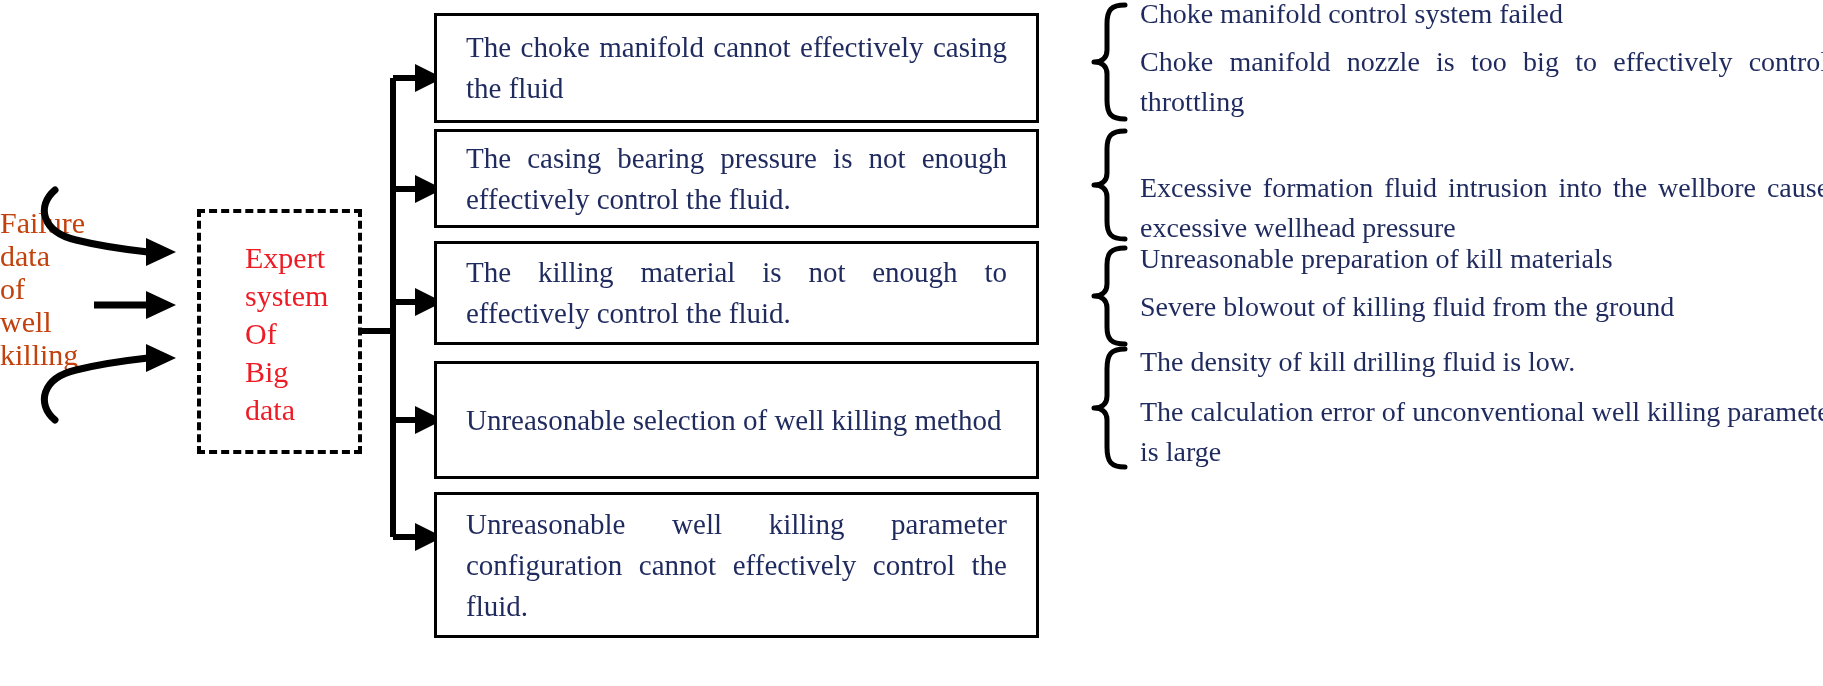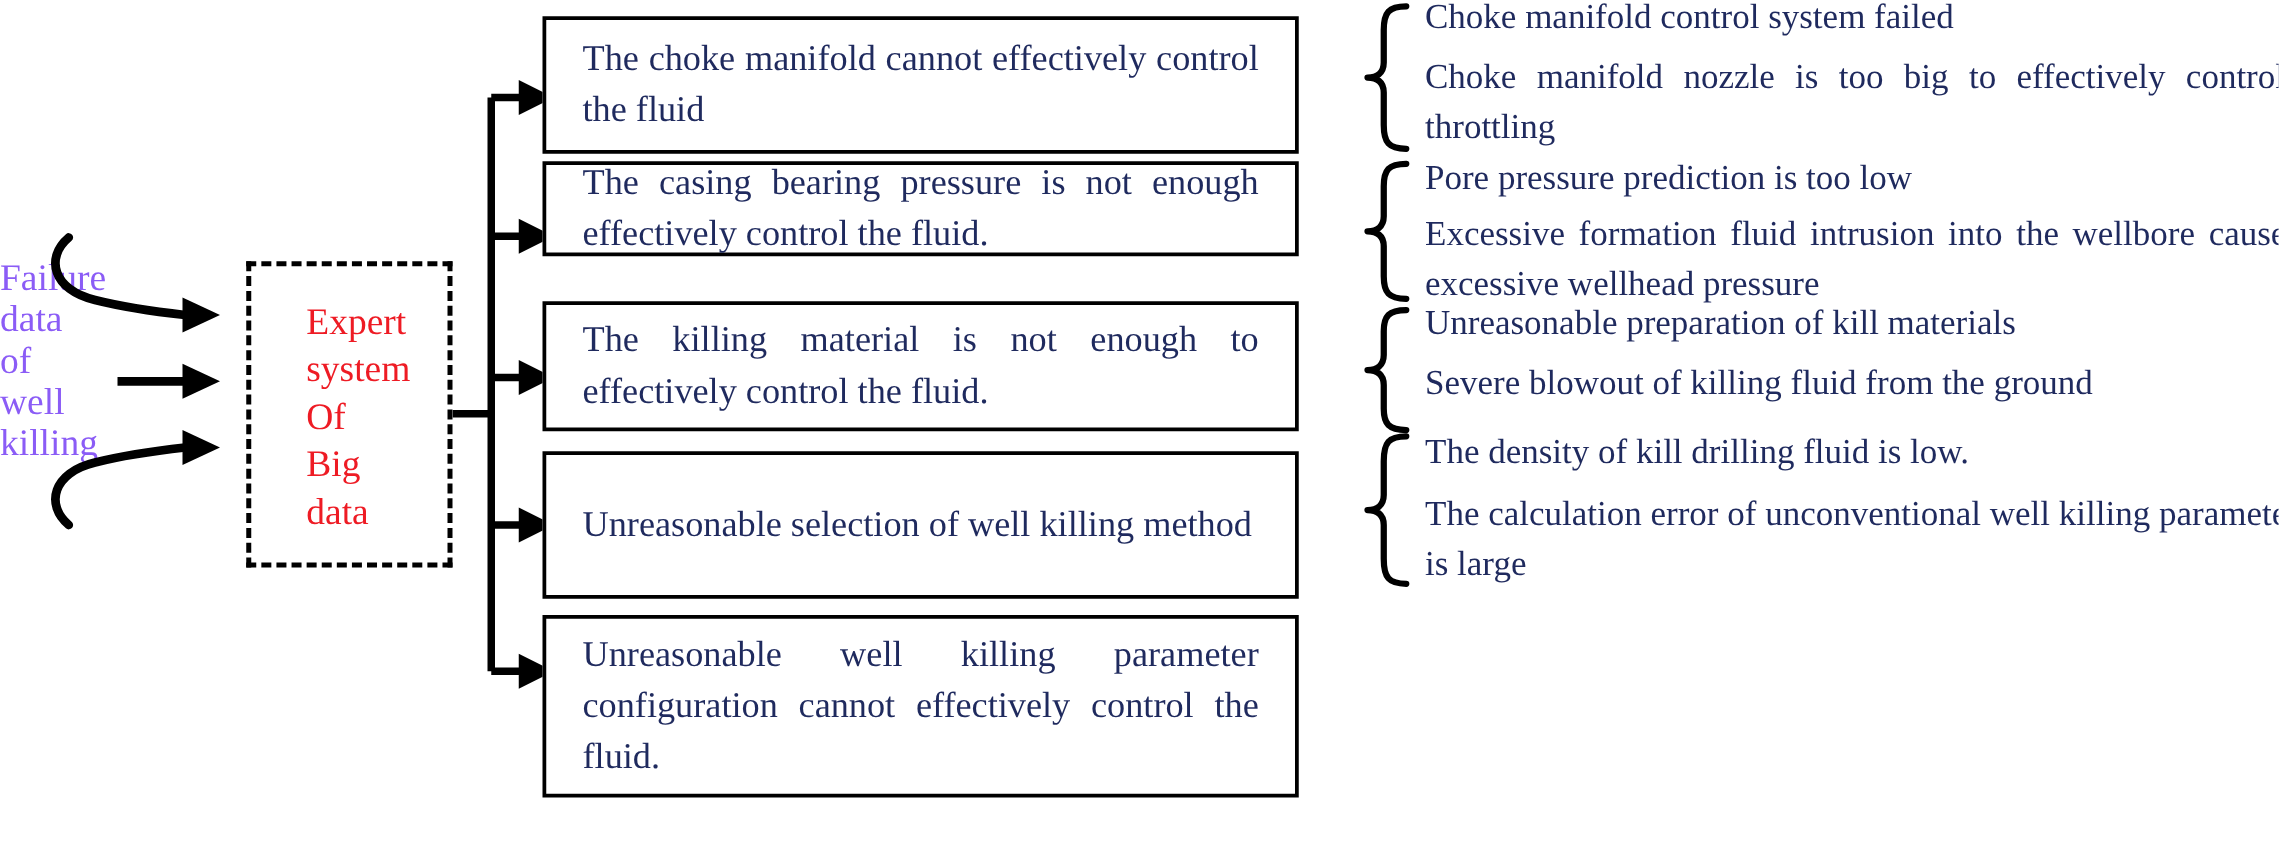--- a/index.html
+++ b/index.html
@@ -19,21 +19,21 @@
   }
   .abs { position: absolute; }
 
   
   #input-label {
     left: 0px;
     top: 206px;
     width: 160px;
     font-size: 30px;
     line-height: 33px;
-    color: #8b5cf6;
+    color: #c2410c;
     font-family: "Liberation Serif", "DejaVu Serif", serif;
     white-space: pre-line;
   }
 
   
   #expert-box {
     left: 197px;
     top: 209px;
     width: 165px;
     height: 245px;
@@ -156,24 +156,24 @@
       <polygon points="53,406 81,420 53,434" fill="#000000"></polygon>
     </g>
 
     <g>
       <line x1="31" y1="537" x2="57" y2="537" stroke="#000000" stroke-width="6"></line>
       <polygon points="53,523 81,537 53,551" fill="#000000"></polygon>
     </g>
   </svg>
 
   <div class="abs cause-box" style="top:13px; height:110px;">
-    <div class="cause-text">The choke manifold cannot effectively control the fluid</div>
-  </div>
-
-  <div class="abs cause-box" style="top:129px; height:76px;">
+    <div class="cause-text">The choke manifold cannot effectively casing the fluid</div>
+  </div>
+
+  <div class="abs cause-box" style="top:129px; height:99px;">
     <div class="cause-text">The casing bearing pressure is not enough effectively control the fluid.</div>
   </div>
 
   <div class="abs cause-box" style="top:241px; height:104px;">
     <div class="cause-text">The killing material is not enough to effectively control the fluid.</div>
   </div>
 
   <div class="abs cause-box" style="top:361px; height:118px;">
     <div class="cause-text">Unreasonable selection of well killing method</div>
   </div>
@@ -187,21 +187,20 @@
       <path d="M 40 5 C 26 5, 22 10, 22 24 L 22 50 C 22 59, 16 62, 9 62 C 16 62, 22 65, 22 74 L 22 100 C 22 114, 26 119, 40 119" fill="none" stroke="#000000" stroke-width="5" stroke-linecap="round" stroke-linejoin="round"></path>
     </svg>
     <div class="detail-text" style="top:-6px; width:670px;">Choke manifold control system failed</div>
     <div class="detail-text justified" style="top:42px; width:688px;">Choke manifold nozzle is too big to effectively control throttling</div>
   </div>
 
   <div class="abs detail-group" style="top:126px; width:738px; height:118px;">
     <svg class="brace-svg" width="46" height="118" viewBox="0 0 46 118">
       <path d="M 40 5 C 26 5, 22 10, 22 23 L 22 47 C 22 56, 16 59, 9 59 C 16 59, 22 62, 22 71 L 22 95 C 22 108, 26 113, 40 113" fill="none" stroke="#000000" stroke-width="5" stroke-linecap="round" stroke-linejoin="round"></path>
     </svg>
-    <div class="detail-text" style="top:-3px; width:670px;">Pore pressure prediction is too low</div>
     <div class="detail-text justified" style="top:42px; width:700px;">Excessive formation fluid intrusion into the wellbore causes excessive wellhead pressure</div>
   </div>
 
   <div class="abs detail-group" style="top:243px; width:738px; height:105px;">
     <svg class="brace-svg" width="46" height="105" viewBox="0 0 46 105">
       <path d="M 40 5 C 26 5, 22 10, 22 22 L 22 41 C 22 50, 16 53, 9 53 C 16 53, 22 56, 22 65 L 22 84 C 22 96, 26 101, 40 101" fill="none" stroke="#000000" stroke-width="5" stroke-linecap="round" stroke-linejoin="round"></path>
     </svg>
     <div class="detail-text" style="top:-4px; width:670px;">Unreasonable preparation of kill materials</div>
     <div class="detail-text" style="top:44px; width:670px;">Severe blowout of killing fluid from the ground</div>
   </div>

